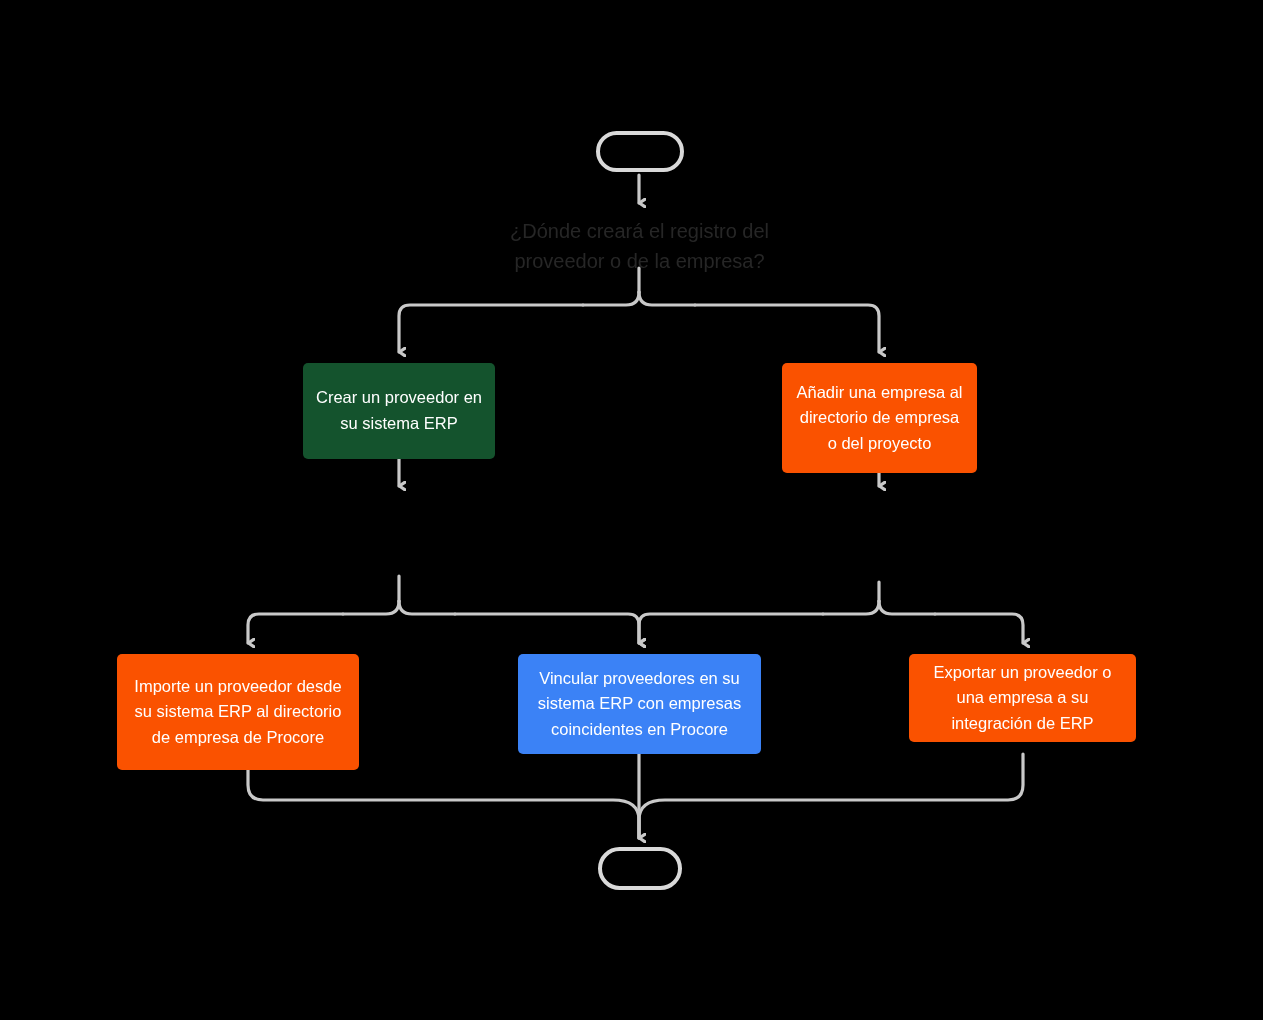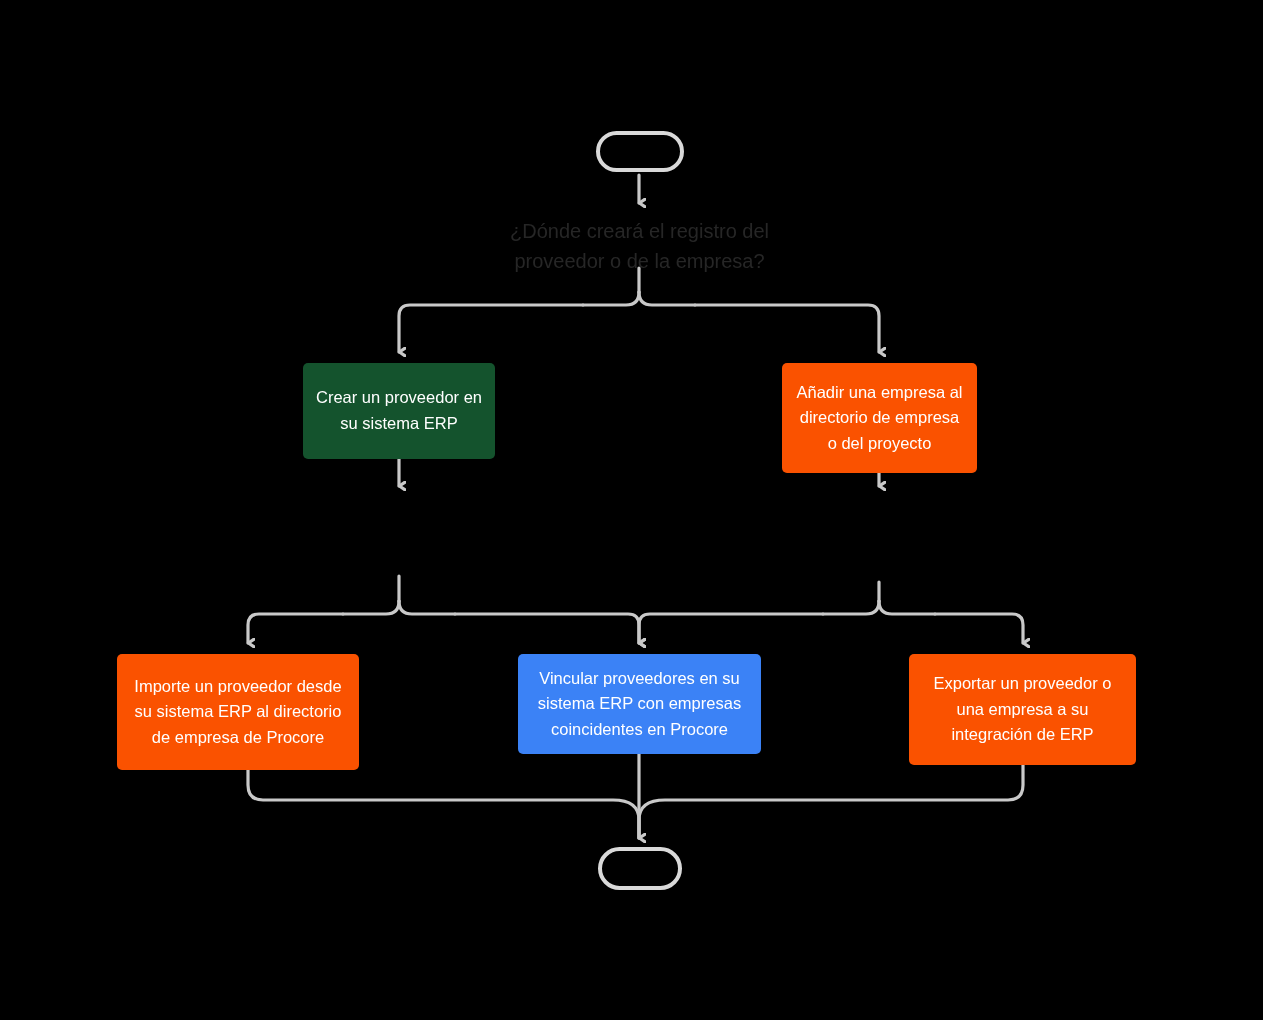--- a/index.html
+++ b/index.html
@@ -106,19 +106,19 @@
   <div class="process" style="left:303px; top:363px; width:192px; height:96px; background:#14532d;">Crear un proveedor en su sistema ERP</div>
 
   <div class="process" style="left:782px; top:363px; width:195px; height:110px; background:#fa5200;">Añadir una empresa al directorio de empresa o del proyecto</div>
 
 
 
   <div class="process" style="left:117px; top:654px; width:242px; height:116px; background:#fa5200;">Importe un proveedor desde su sistema ERP al directorio de empresa de Procore</div>
 
   <div class="process" style="left:518px; top:654px; width:243px; height:100px; background:#3b82f6;">Vincular proveedores en su sistema ERP con empresas coincidentes en Procore</div>
 
-  <div class="process" style="left:909px; top:654px; width:227px; height:111px; background:#fa5200;">Exportar un proveedor o una empresa a su integración de ERP</div>
+  <div class="process" style="left:909px; top:654px; width:227px; height:88px; background:#fa5200;">Exportar un proveedor o una empresa a su integración de ERP</div>
 
   <div class="terminator" style="left:598px; top:847px; width:84px; height:43px;">
     <span></span>
   </div>
 
 </div>
 
 </body></html>

